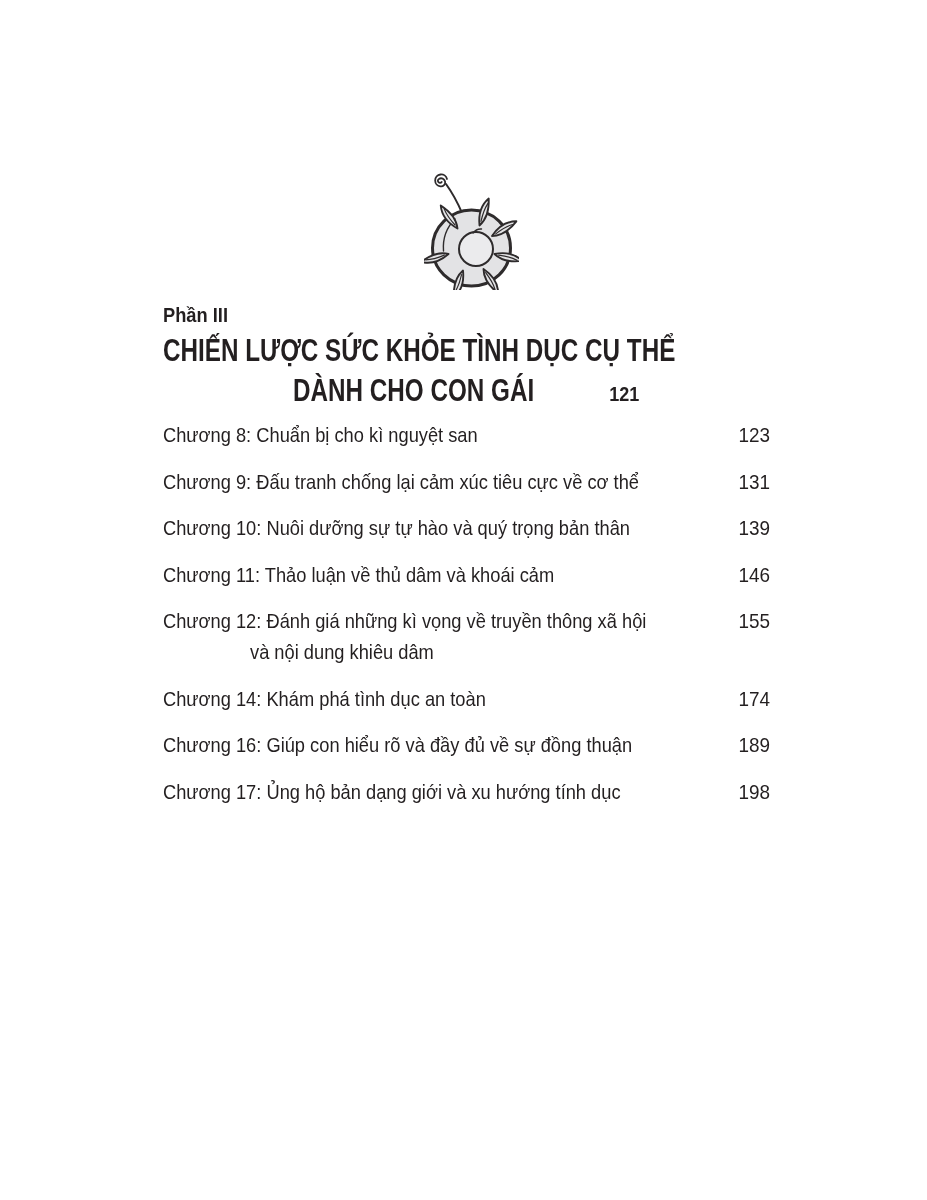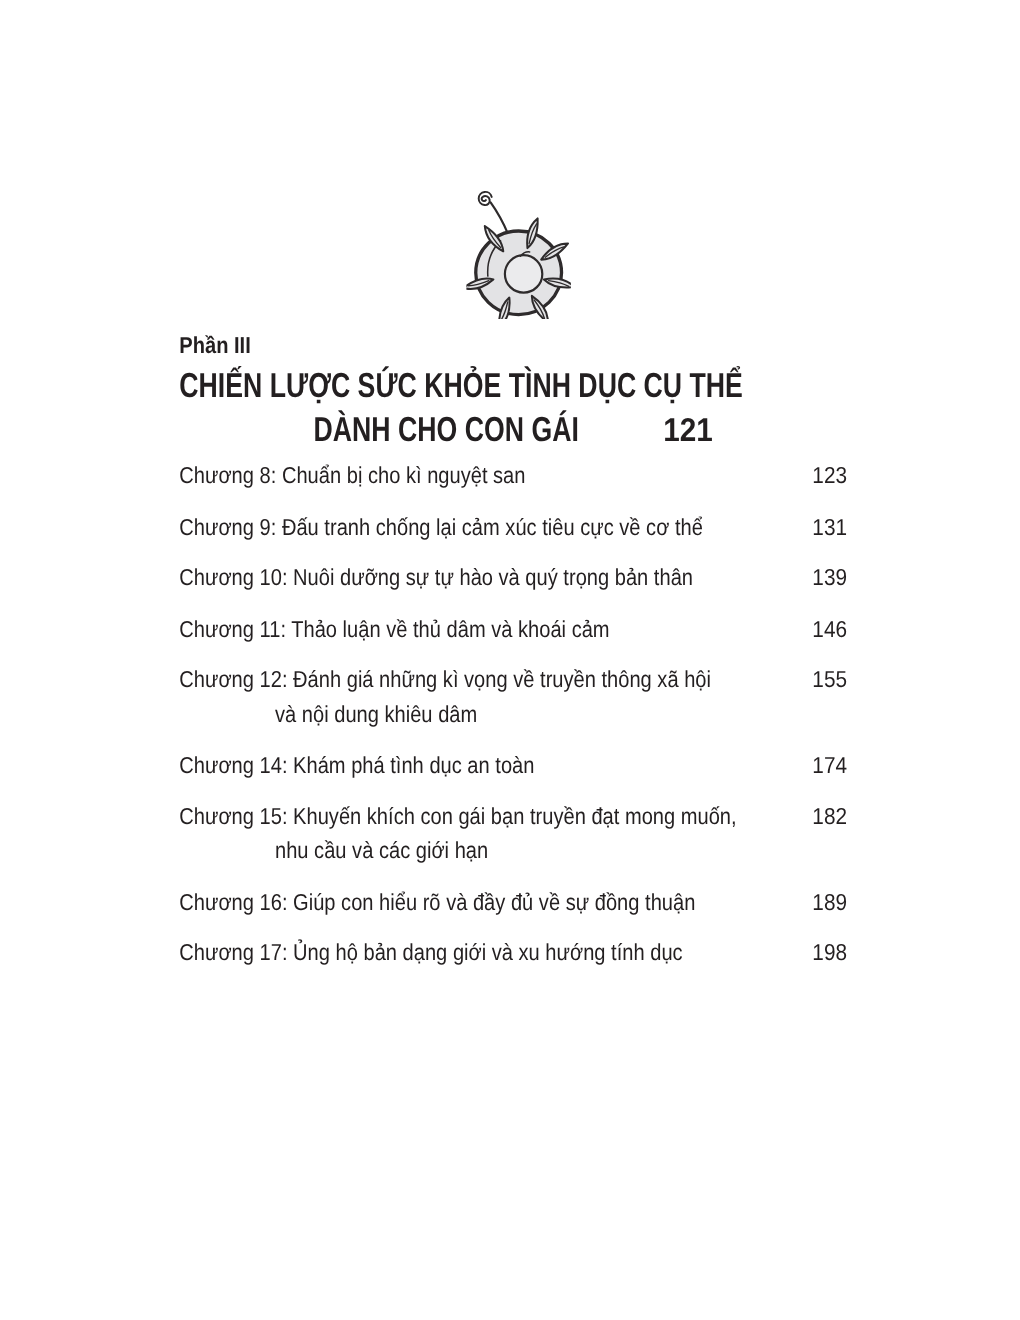--- a/index.html
+++ b/index.html
@@ -27,21 +27,21 @@
   .content{position:absolute;left:163px;top:302px;width:607px;}
 
   
   .cx{display:inline-block;transform:scaleX(0.87);transform-origin:0 100%;white-space:nowrap;}
   .cxr{display:inline-block;transform:scaleX(0.9);transform-origin:100% 100%;white-space:nowrap;}
   .cxt{display:inline-block;transform:scaleX(0.77);transform-origin:0 100%;white-space:nowrap;}
 
   .part-label{font-weight:bold;font-size:21px;line-height:26px;}
   .part-title{font-weight:bold;font-size:31.5px;line-height:40px;margin:2px 0 0 0;letter-spacing:0;}
   .title-row{display:flex;justify-content:center;align-items:baseline;}
-  .part-page{font-weight:bold;font-size:30px;}
+  .part-page{font-weight:bold;font-size:20px;}
 
   .toc{margin-top:5px;font-size:21px;line-height:31px;}
   .row{display:flex;justify-content:space-between;align-items:flex-start;margin-bottom:15.5px;}
   .entry-lines{min-width:0;}
   .entry-line{line-height:31px;}
   .entry-line.indent{margin-left:87px;}
   .entry-page{line-height:31px;}
 </style>
 </head>
 <body>
@@ -132,27 +132,20 @@
       </div>
 
 
       <div class="row">
         <div class="entry-lines">
             <div class="entry-line"><span class="cx">Chương 14: Khám phá tình dục an toàn</span></div>
           </div>
         <div class="entry-page"><span class="cxr">174</span></div>
       </div>
 
-      <div class="row">
-        <div class="entry-lines">
-          <div class="entry-line"><span class="cx">Chương 15: Khuyến khích con gái bạn truyền đạt mong muốn,</span></div>
-          <div class="entry-line indent"><span class="cx">nhu cầu và các giới hạn</span></div>
-        </div>
-        <div class="entry-page"><span class="cxr">182</span></div>
-      </div>
 
       <div class="row">
         <div class="entry-lines">
             <div class="entry-line"><span class="cx">Chương 16: Giúp con hiểu rõ và đầy đủ về sự đồng thuận</span></div>
           </div>
         <div class="entry-page"><span class="cxr">189</span></div>
       </div>
 
       <div class="row">
         <div class="entry-lines">

